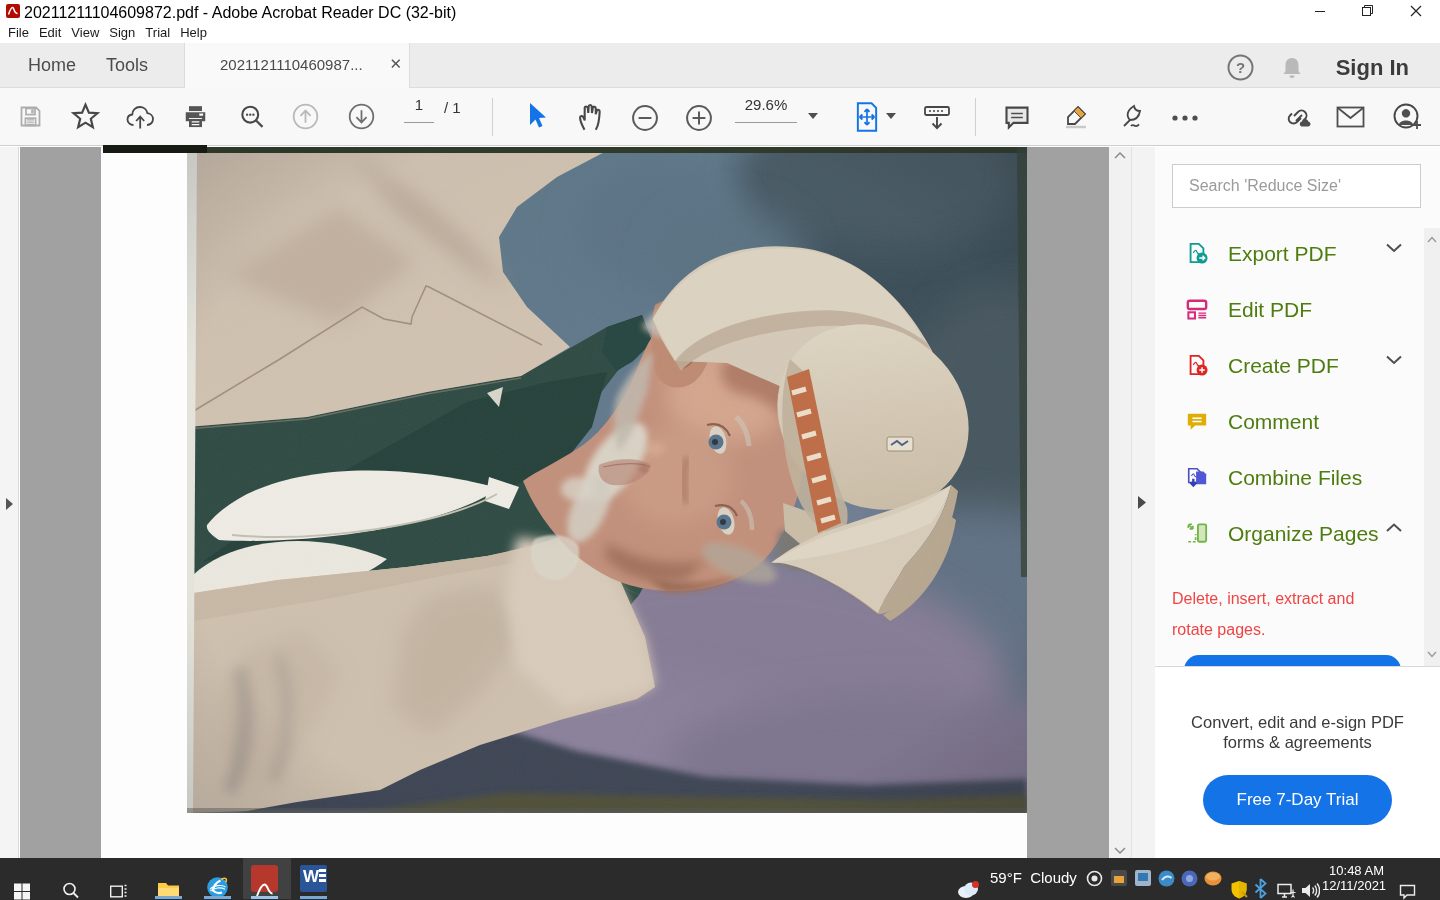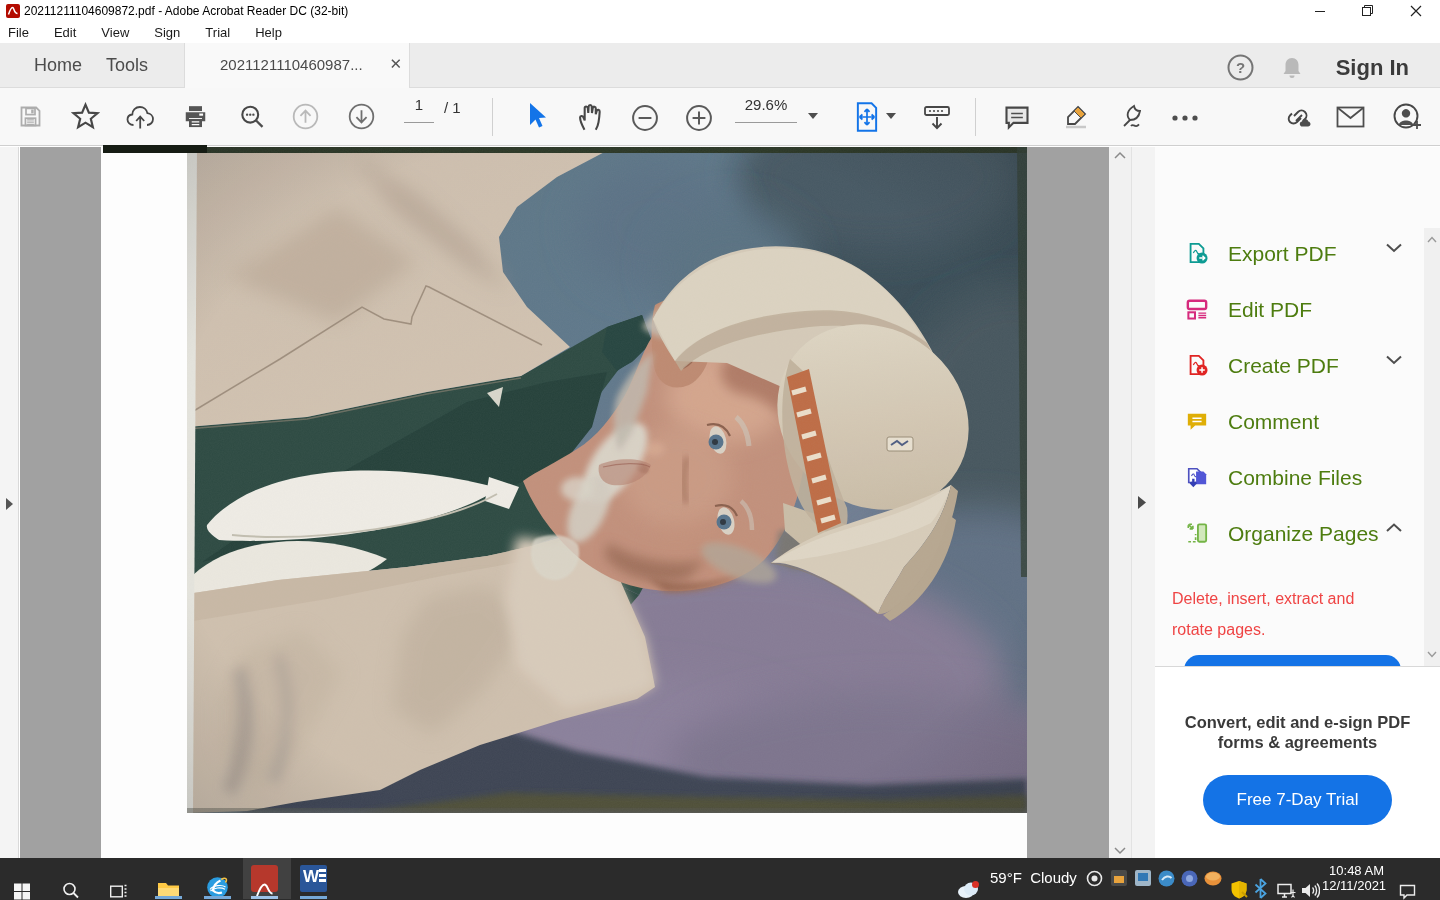--- a/index.html
+++ b/index.html
@@ -1,23 +1,23 @@
 <!DOCTYPE html>
 <html><head><meta charset="utf-8"><style>
 *{margin:0;padding:0;box-sizing:border-box}
 html,body{width:1440px;height:900px;overflow:hidden;font-family:"Liberation Sans",sans-serif;background:#fff}
 #app{position:relative;width:1440px;height:900px}
 
 #titlebar{position:absolute;left:0;top:0;width:1440px;height:22px;background:#fff}
-#titlebar .ttext{position:absolute;left:24px;top:4px;font-size:12px;color:#000}
+#titlebar .ttext{position:absolute;left:24px;top:4px;font-size:16px;color:#000}
 #winbtns{position:absolute;right:0;top:0;height:22px;display:flex}
 .wb{width:48px;height:22px;display:flex;align-items:center;justify-content:center;color:#333}
 
 #menubar{position:absolute;left:0;top:22px;width:1316px;height:21px;background:#fff;display:flex;align-items:center;font-size:13px;color:#1a1a1a}
-#menubar span{margin-left:25px}
+#menubar span{margin-left:10px}
 #menubar span:first-child{margin-left:8px}
 
 #tabbar{position:absolute;left:0;top:43px;width:1440px;height:45px;background:#ececec;border-bottom:1px solid #dcdcdc}
 .tabtxt{position:absolute;top:12px;font-size:18px;color:#4c4c4c}
 #activetab{position:absolute;left:184px;top:0;width:226px;height:45px;background:#f9f9f9;border-left:1px solid #dcdcdc;border-right:1px solid #dcdcdc}
 #activetab .lbl{position:absolute;left:35px;top:13px;font-size:15px;color:#4a4a4a}
 #activetab .x{position:absolute;right:7px;top:12px;font-size:15px;color:#555}
 #signin{position:absolute;right:31px;top:12px;font-size:22px;font-weight:bold;color:#3b3b3b}
 
 #toolbar{position:absolute;left:0;top:88px;width:1440px;height:58px;background:#f8f8f8;border-bottom:1px solid #cfcfcf}
@@ -33,21 +33,21 @@
 #panel{position:absolute;left:1155px;top:0;width:285px;height:712px;background:#fbfbfb}
 #searchbox{position:absolute;left:17px;top:17px;width:249px;height:44px;background:#fff;border:1px solid #ccc;font-size:16px;color:#9b9b9b;line-height:42px;padding-left:16px}
 .trow{position:absolute;left:17px;width:250px;height:40px}
 .trow .ic{position:absolute;left:14px;top:9px;width:22px;height:22px}
 .trow .tx{position:absolute;left:56px;top:9px;font-size:21px;color:#4d7c0f}
 .trow .ch{position:absolute;right:20px;top:10px}
 #pscroll{position:absolute;left:269px;top:81px;width:16px;height:438px;background:#f0f0f0}
 #deltext{position:absolute;left:17px;top:436px;width:220px;font-size:16px;color:#ef4444;line-height:31px}
 #pillpeek{position:absolute;left:29px;top:508px;width:217px;height:30px;border-radius:15px;background:#1473e6}
 #bottomsec{position:absolute;left:0px;top:519px;width:285px;height:193px;background:#fff;border-top:1px solid #d8d8d8}
-#bottomsec .t1{position:absolute;left:0;top:45px;width:285px;text-align:center;font-size:16.5px;font-weight:bold;color:#3a3a3a;line-height:20px}
+#bottomsec .t1{position:absolute;left:0;top:45px;width:285px;text-align:center;font-size:16.5px;font-weight:normal;color:#3a3a3a;line-height:20px}
 #freebtn{position:absolute;left:48px;top:108px;width:189px;height:50px;border-radius:25px;background:#1473e6;color:#fff;font-size:17px;text-align:center;line-height:50px}
 
 #taskbar{position:absolute;left:0;top:858px;width:1440px;height:42px;background:#2b2b2b}
 .tb{position:absolute;top:0;height:41px}
 </style></head><body>
 <div id="app">
   <div id="titlebar">
     <svg style="position:absolute;left:6px;top:4px" width="14" height="14" viewBox="0 0 14 14">
         <rect x="0" y="0" width="14" height="14" rx="2" fill="#b30b00"></rect>
         <path d="M2.5 10.5 C4 6 5 3.5 6.5 3.5 C8 3.5 7.5 6.5 9.5 8.5 C10.5 9.5 11.5 9.5 11.5 9.5" stroke="#fff" fill="none" stroke-width="1.5"></path>
@@ -74,21 +74,21 @@
   </div>
   <div id="menubar">
       <span>File</span>
       <span>Edit</span>
       <span>View</span>
       <span>Sign</span>
       <span>Trial</span>
       <span>Help</span>
     </div>
   <div id="tabbar">
-    <div class="tabtxt" style="left:34px">Home</div>
+    <div class="tabtxt" style="left:28px">Home</div>
     <div class="tabtxt" style="left:106px">Tools</div>
     <div id="activetab">
         <div class="lbl">2021121110460987...</div>
         <div class="x">✕</div>
       </div>
     <svg style="position:absolute;left:1227px;top:11px" width="27" height="27" viewBox="0 0 27 27">
         <circle cx="13.5" cy="13.5" r="12" fill="none" stroke="#757575" stroke-width="2"></circle>
         <text x="13.5" y="19" text-anchor="middle" font-size="15" font-weight="bold" fill="#757575" font-family="Liberation Sans">?</text>
       </svg>
     <svg style="position:absolute;left:1281px;top:13px" width="22" height="24" viewBox="0 0 22 24">
@@ -377,20 +377,21 @@
       <svg style="position:absolute;left:5px;top:700px" width="12" height="8">
           <path d="M1 1 L6 6 L11 1" fill="none" stroke="#8a8a8a" stroke-width="1.5"></path>
         </svg>
     </div>
     <div id="midstrip">
         <svg style="position:absolute;left:4px;top:348px" width="11" height="15">
           <path d="M2 1 L10 7.5 L2 14 Z" fill="#4a4a4a"></path>
         </svg>
       </div>
     <div id="panel">
+      <div id="searchbox">Search 'Reduce Size'</div>
       <div id="pscroll">
           <svg style="position:absolute;left:3px;top:8px" width="10" height="7">
             <path d="M1 6 L5 1.5 L9 6" fill="none" stroke="#9a9a9a" stroke-width="1.4"></path>
           </svg>
       <svg style="position:absolute;left:3px;top:423px" width="10" height="7">
             <path d="M1 1 L5 5.5 L9 1" fill="none" stroke="#9a9a9a" stroke-width="1.4"></path>
           </svg>
         </div>
       <div id="toolrows">
         <div class="trow" style="top:86px">

